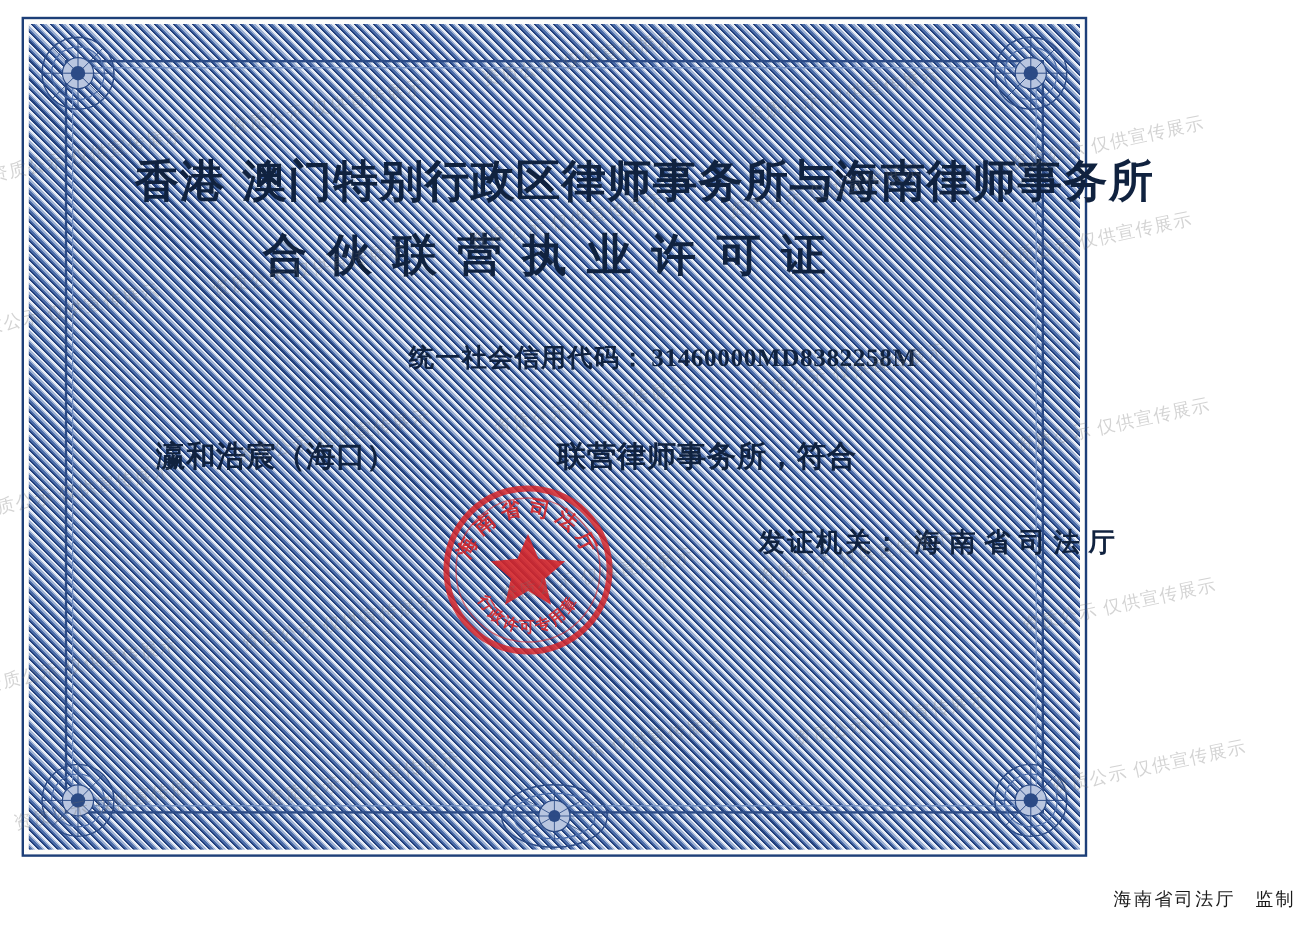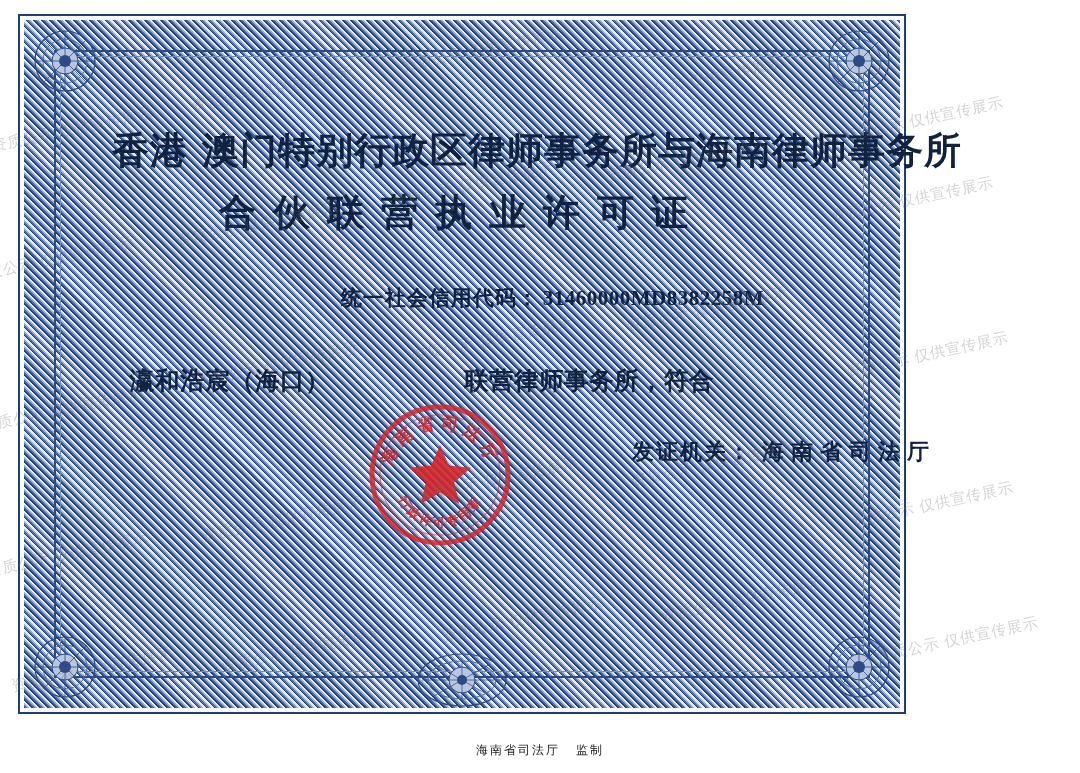--- a/index.html
+++ b/index.html
@@ -198,22 +198,22 @@
     height: 152px;
     pointer-events: none;
   }
 
   
   .footer {
     position: absolute;
     left: 0;
     right: 0;
     bottom: 14px;
-    text-align: center;
-    font-size: 12px;
+    text-align: right;
+    font-size: 15px;
     color: #1a1a1a;
     letter-spacing: 2px;
   }
   .footer .fsep { display: inline-block; width: 16px; }
 
   
   .watermarks {
     position: absolute;
     inset: 0;
     pointer-events: none;

